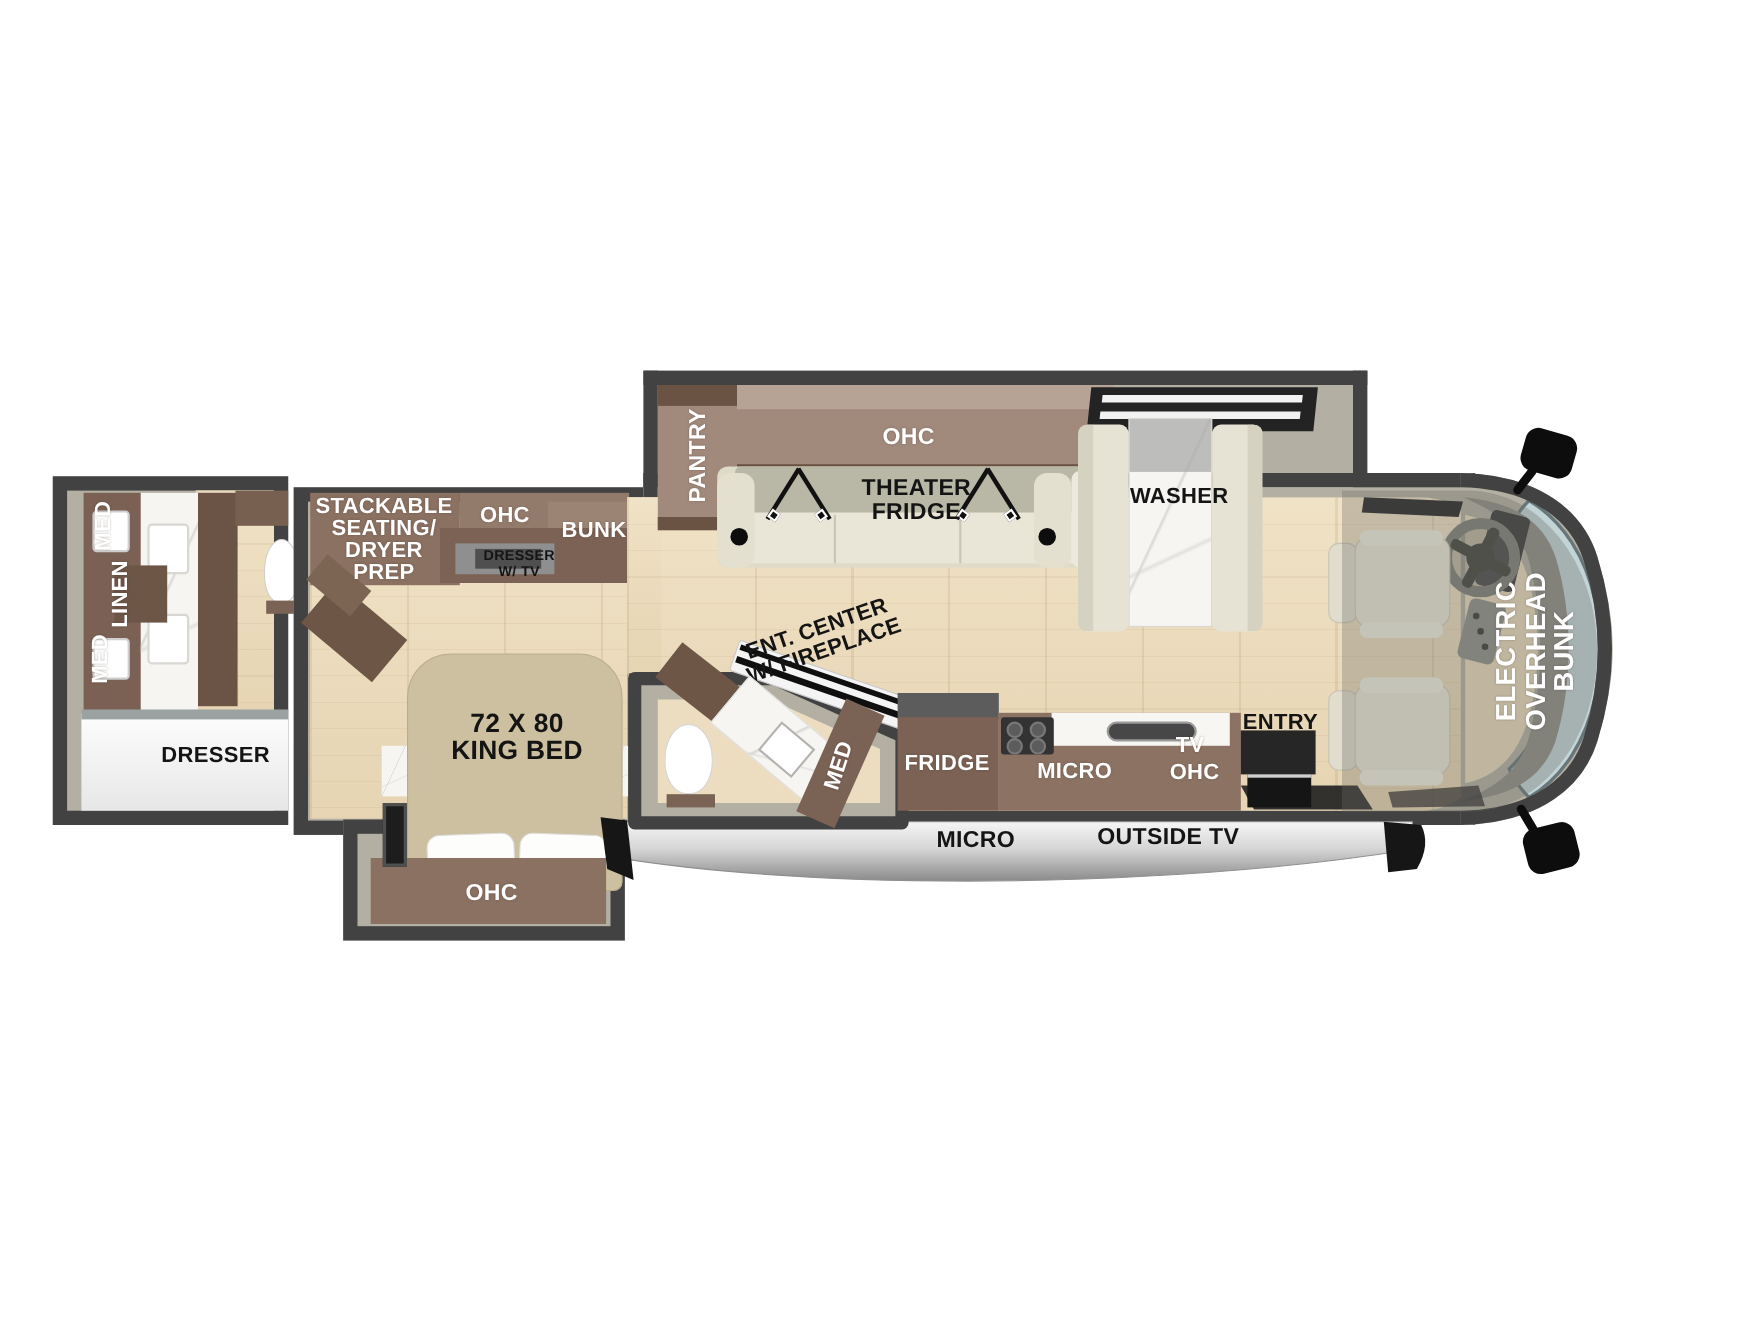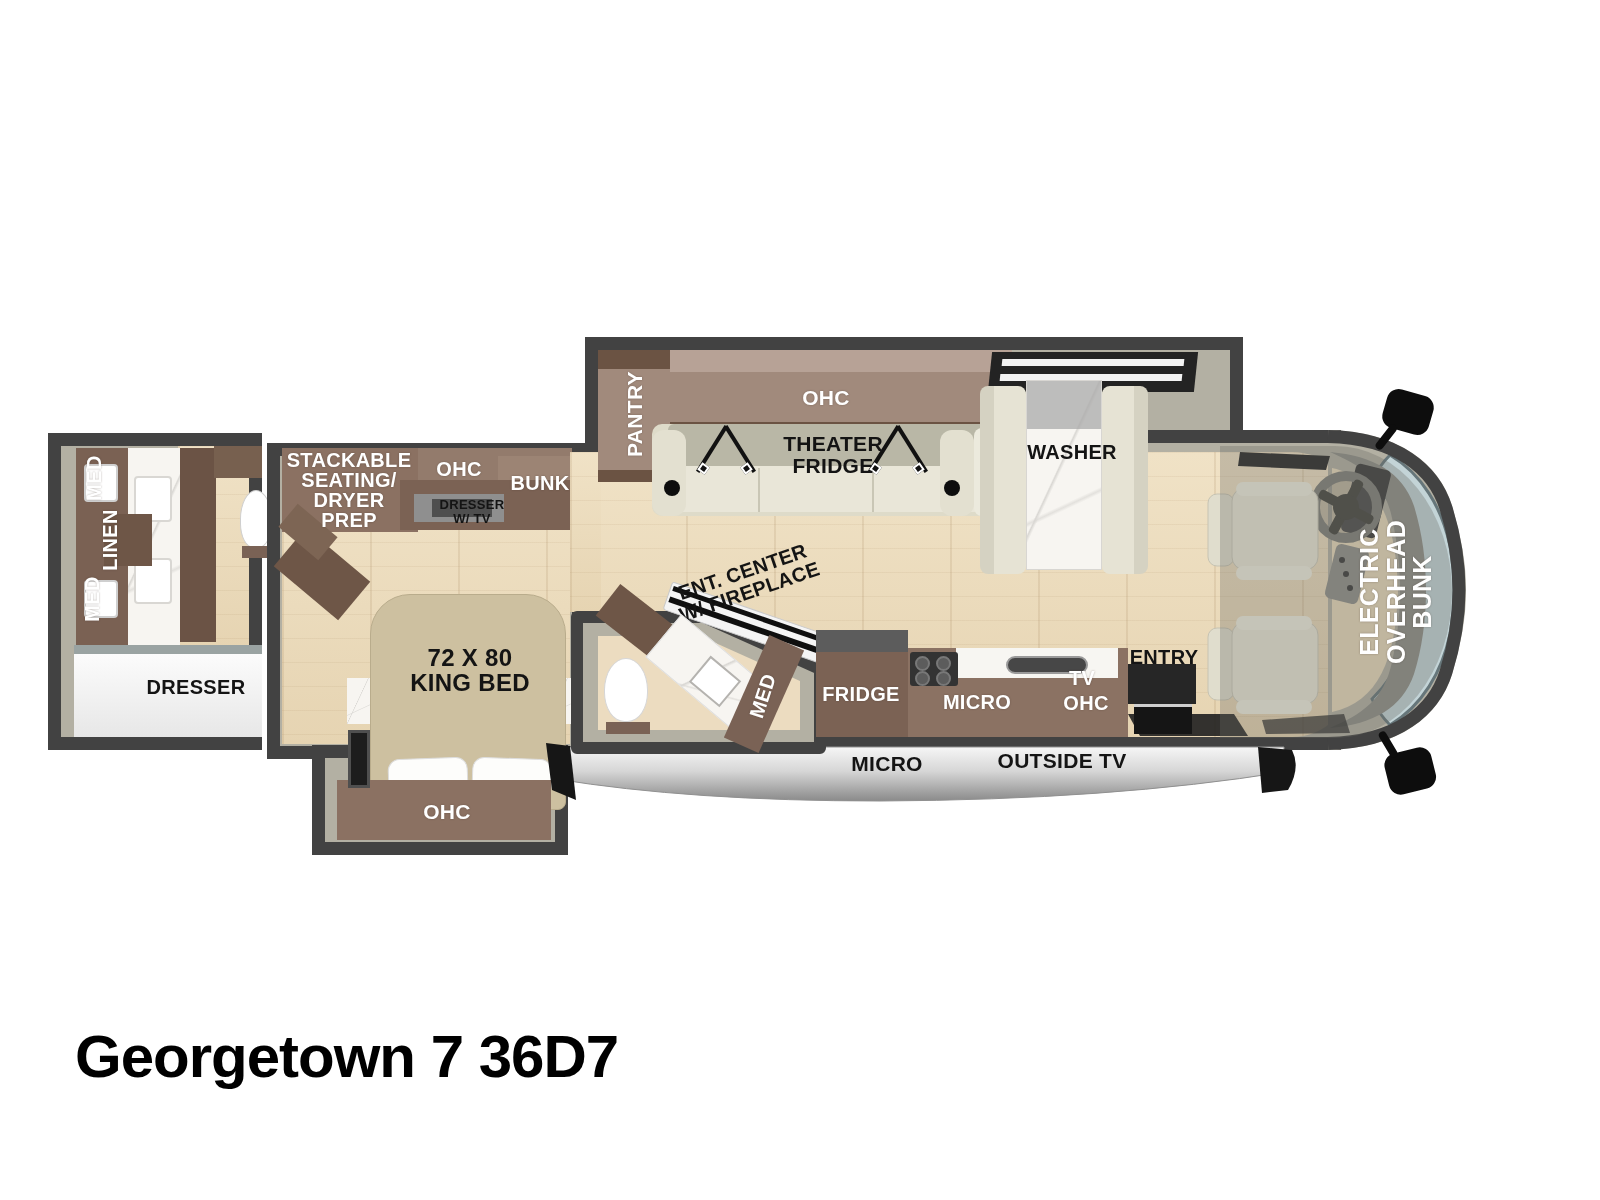--- a/index.html
+++ b/index.html
@@ -226,14 +226,13 @@
   <div class="abs" style="left:1220px;top:446px;width:232px;height:292px;background:rgba(105,105,100,.32);border-radius:0 120px 120px 0 / 0 150px 150px 0;"></div>
   <div class="lbl w r90" style="left:1396px;top:592px;font-size:25px;line-height:1.06;">
     <span>ELECTRIC</span>
       <span>OVERHEAD</span>
       <span>BUNK</span>
   </div>
 
   <div class="lbl b ctr" style="left:887px;top:764px;font-size:21px;">MICRO</div>
   <div class="lbl b ctr" style="left:1062px;top:761px;font-size:21px;">OUTSIDE TV</div>
 
-  <div class="title">Georgetown 7 36D7</div>
 </div>
 
 </body></html>

